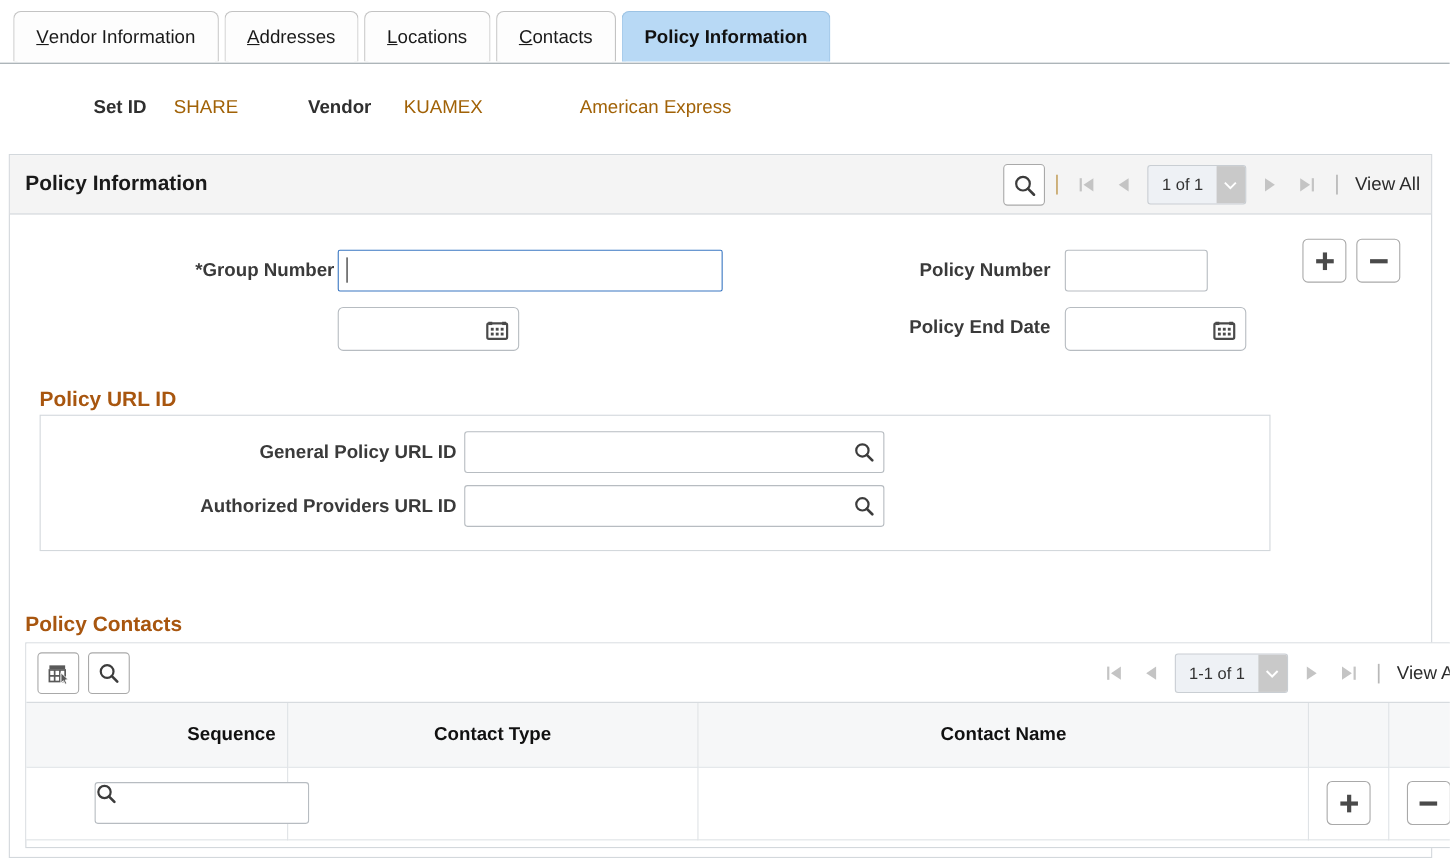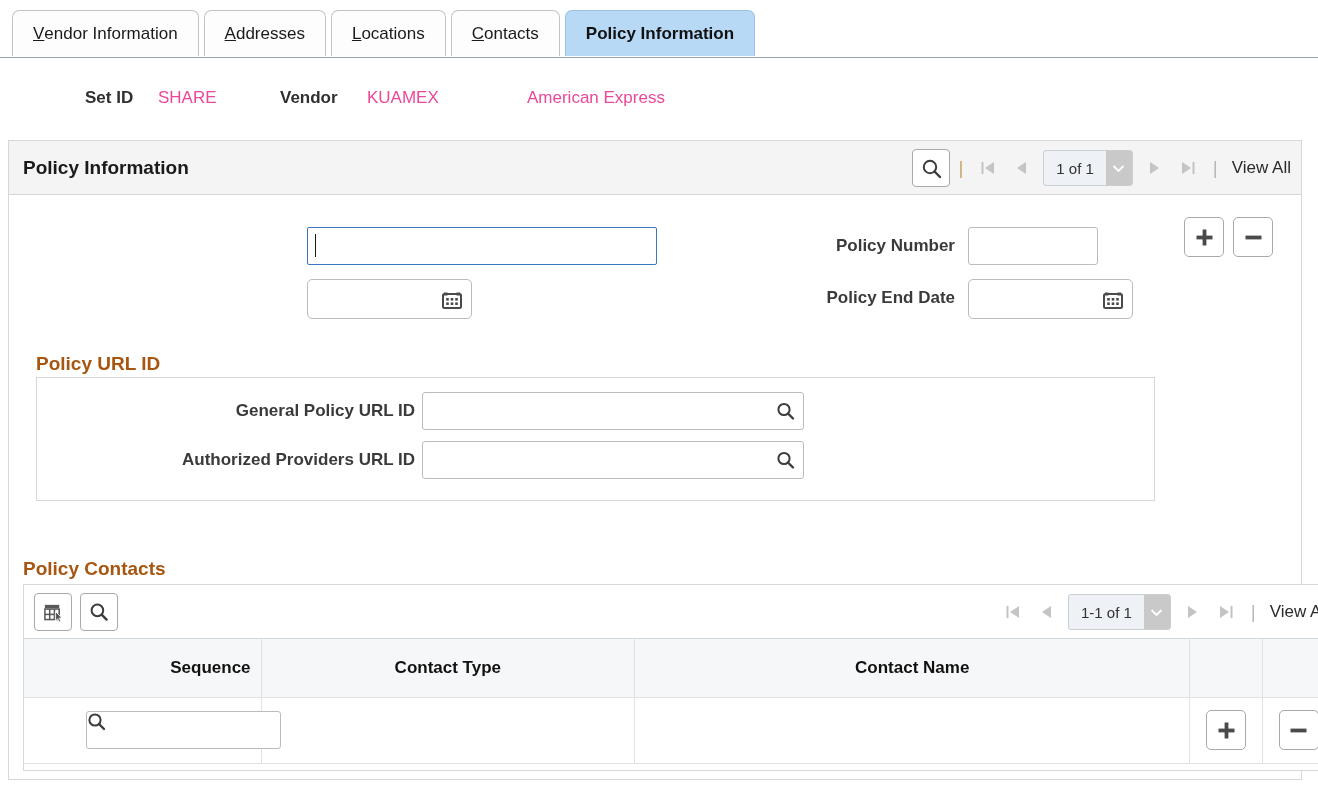--- a/index.html
+++ b/index.html
@@ -39,21 +39,21 @@
   .tab .acc { text-decoration: underline; }
   .tabrule {
     position: absolute; left: 0; top: 57px; width: 1318px;
     border-top: 1px solid #9aa3a9;
   }
 
   
   .subhead { position: absolute; left: 0; top: 88px; width: 1168px; height: 34px; }
   .sh-item { position: absolute; font-size: 17px; white-space: nowrap; }
   .sh-label { font-weight: bold; color: #2f2f2f; }
-  .sh-value { color: #ec4899; }
+  .sh-value { color: #a16207; }
 
   
   .panel {
     position: absolute; left: 8px; top: 140px;
     width: 1294px; height: 640px;
     border: 1px solid #d3d8dc;
     border-top: 1px solid #d3d8dc;
     background: #ffffff;
   }
   .panel-header {
@@ -311,20 +311,21 @@
             <rect x="12.5" y="2" width="2" height="12" fill="#c4c4c4"></rect>
           </svg>
         </div>
 
         <span class="sep gray">|</span>
 
         <span class="viewall">View All</span>
       </div>
     </div>
 
+    <div class="flabel" style="left:30px; top:95px; width:265px;">*Group Number</div>
     <div class="fld focused" style="left:298px; top:86px; width:350px; height:38px;">
       <span class="caret"></span>
     </div>
 
     <div class="flabel" style="left:640px; top:95px; width:306px;">Policy Number</div>
     <div class="fld" style="left:959px; top:86px; width:130px; height:38px;"></div>
 
     <div class="plusminus" style="left:1175px; top:76px;">
       <div class="pm-btn">
         <svg width="21" height="21" viewBox="0 0 21 21">

